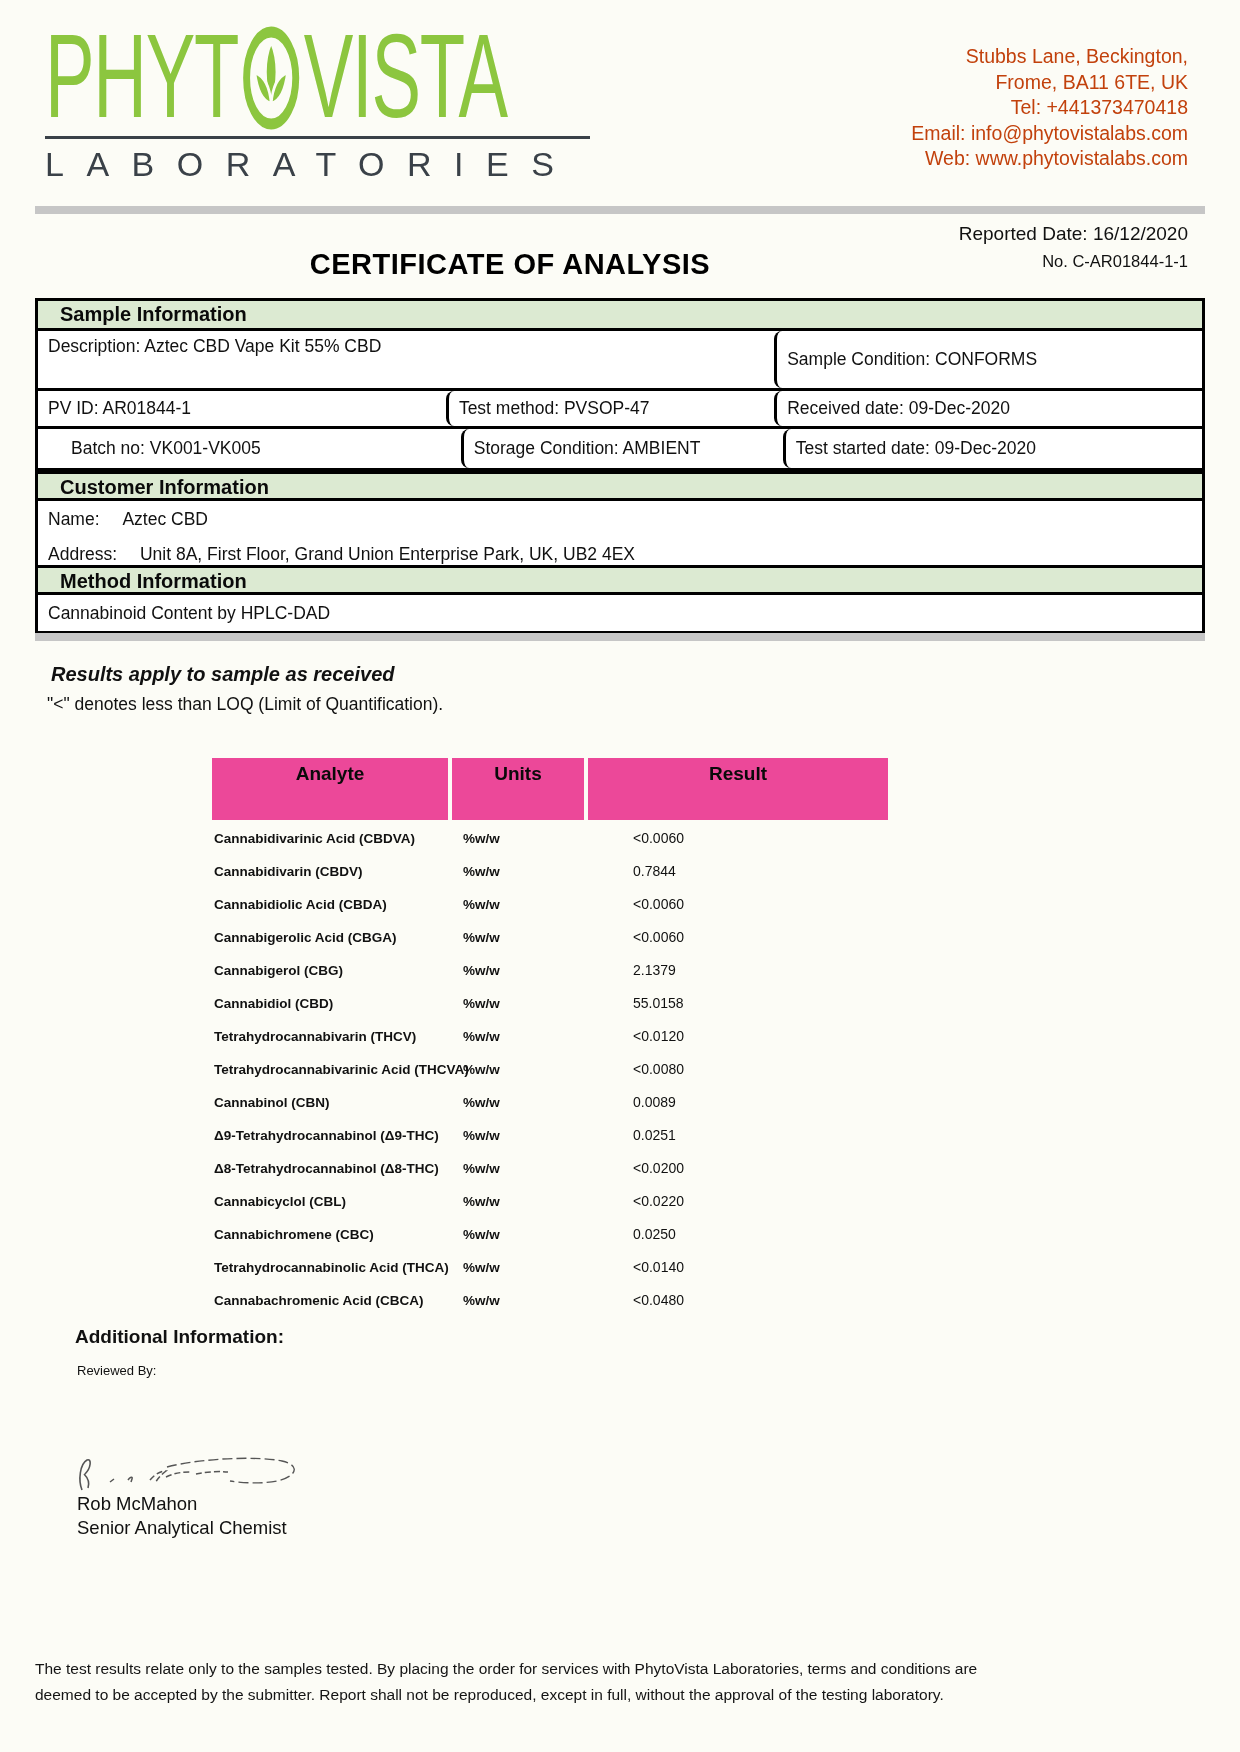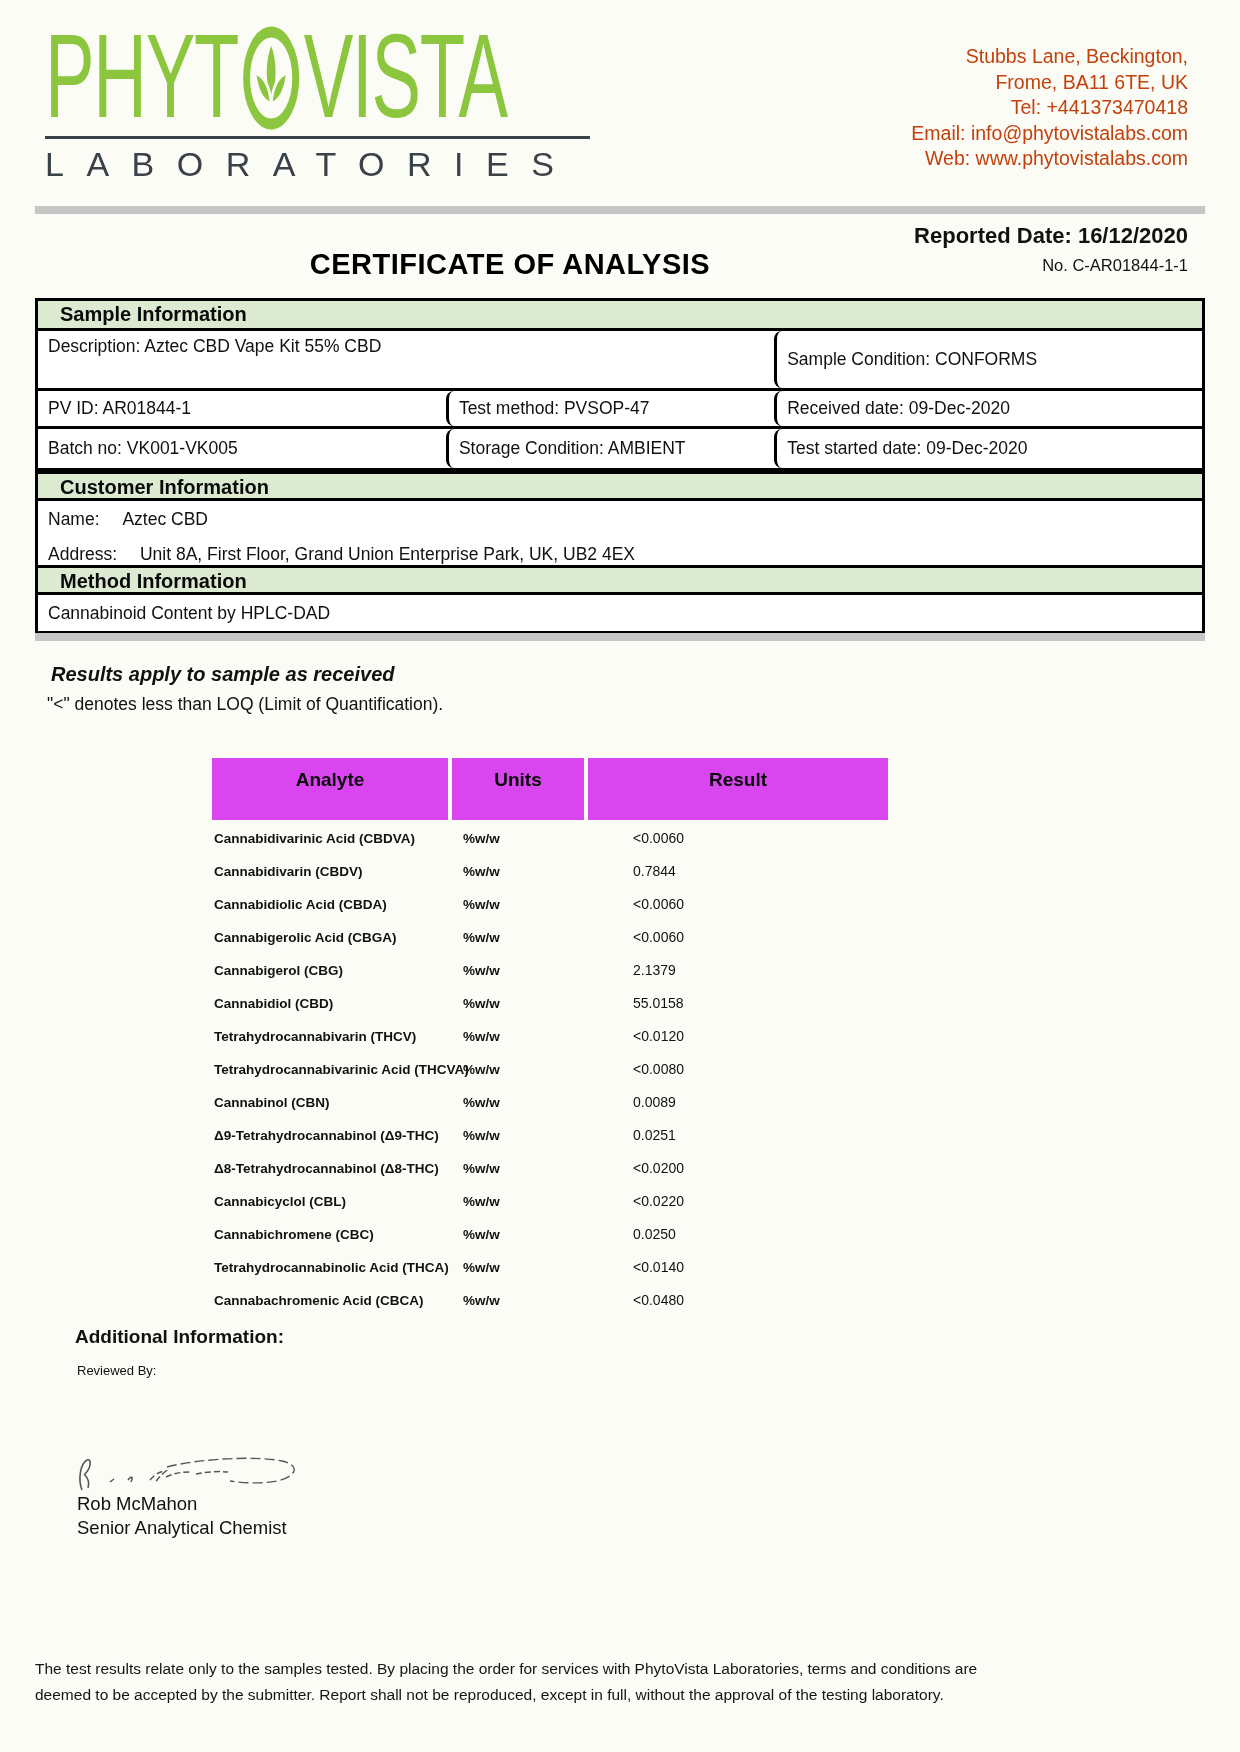--- a/index.html
+++ b/index.html
@@ -29,21 +29,21 @@
   .contact {
     position:absolute; top:44px; right:52px; text-align:right;
     font-size:19.5px; line-height:25.5px; color:#c2410c;
   }
 
   .gray-bar { position:absolute; left:35px; width:1170px; height:8px; background:#c6c6c6; }
   .bar-top { top:206px; }
   .bar-mid { top:633px; }
 
   .report-meta { position:absolute; top:223px; right:52px; text-align:right; }
-  .report-date { font-size:22px;font-weight:bold; }
+  .report-date { font-size:19px; }
   .report-no { font-size:16.5px; margin-top:7px; }
 
   .doc-title {
     position:absolute; left:35px; top:248px; width:950px; text-align:center;
     font-size:29px; font-weight:700; letter-spacing:0.5px; color:#000;
   }
 
   
   .info-stack { position:absolute; left:35px; top:298px; width:1170px; border:3px solid #000; background:#fff; }
   .section-bar {
@@ -54,39 +54,39 @@
   .section-bar.inner-top { border-top:3px solid #000; }
   .grid-row { display:flex; border-bottom:3px solid #000; }
   .grid-row:last-of-type { border-bottom:none; }
   .cell { padding:5px 10px; font-size:17.5px; }
   .cell + .cell { border-left:3px solid #000;border-radius:8px; }
   .vcenter { display:flex; align-items:center; }
   .desc-row { height:60px; }
   .desc-cell { width:740px; }
   .cond-cell { width:430px; }
   .r2 { height:38px; }
-  .r3 { height:42px; }
+  .r3 { height:42px;padding-left:23px; }
   .c-a { width:410px; } .c-b { width:330px; } .c-c { width:430px; }
   .cust-body { height:64px; padding:6px 10px; font-size:17.5px; border-bottom:none; }
   .cust-line { margin-top:2px; }
   .cust-line.addr { margin-top:14px; }
   .cust-line .lbl { display:inline-block; }
   .cust-line .val { margin-left:18px; }
   .method-body { height:36px; padding:0 10px; font-size:17.5px; display:flex; align-items:center; }
 
   
   .note1 { position:absolute; left:51px; top:663px; font-size:20px; font-weight:700; font-style:italic; }
   .note2 { position:absolute; left:47px; top:694px; font-size:17.5px; }
 
   
   .results { position:absolute; left:212px; top:758px; width:676px; }
   .thead { display:flex; gap:4px; height:62px; }
   .th {
-    background:#d946ef; font-size:19px; font-weight:700; text-align:center;
-    padding-top:11px; color:#0a0a0a;
+    background:#ec4899; font-size:19px; font-weight:700; text-align:center;
+    padding-top:5px; color:#0a0a0a;
   }
   .th-analyte { width:236px; } .th-units { width:132px; } .th-result { width:300px; }
   .tbody { margin-top:2px; }
   .trow { position:relative; height:33px; line-height:33px; }
   .trow .analyte { position:absolute; left:2px;  font-size:13.5px; font-weight:700; white-space:nowrap; }
   .trow .units   { position:absolute; left:251px; font-size:13.5px; font-weight:700; }
   .trow .result  { position:absolute; left:421px; font-size:14px; }
 
   
   .additional { position:absolute; left:75px; top:1326px; font-size:19px; font-weight:700; }

